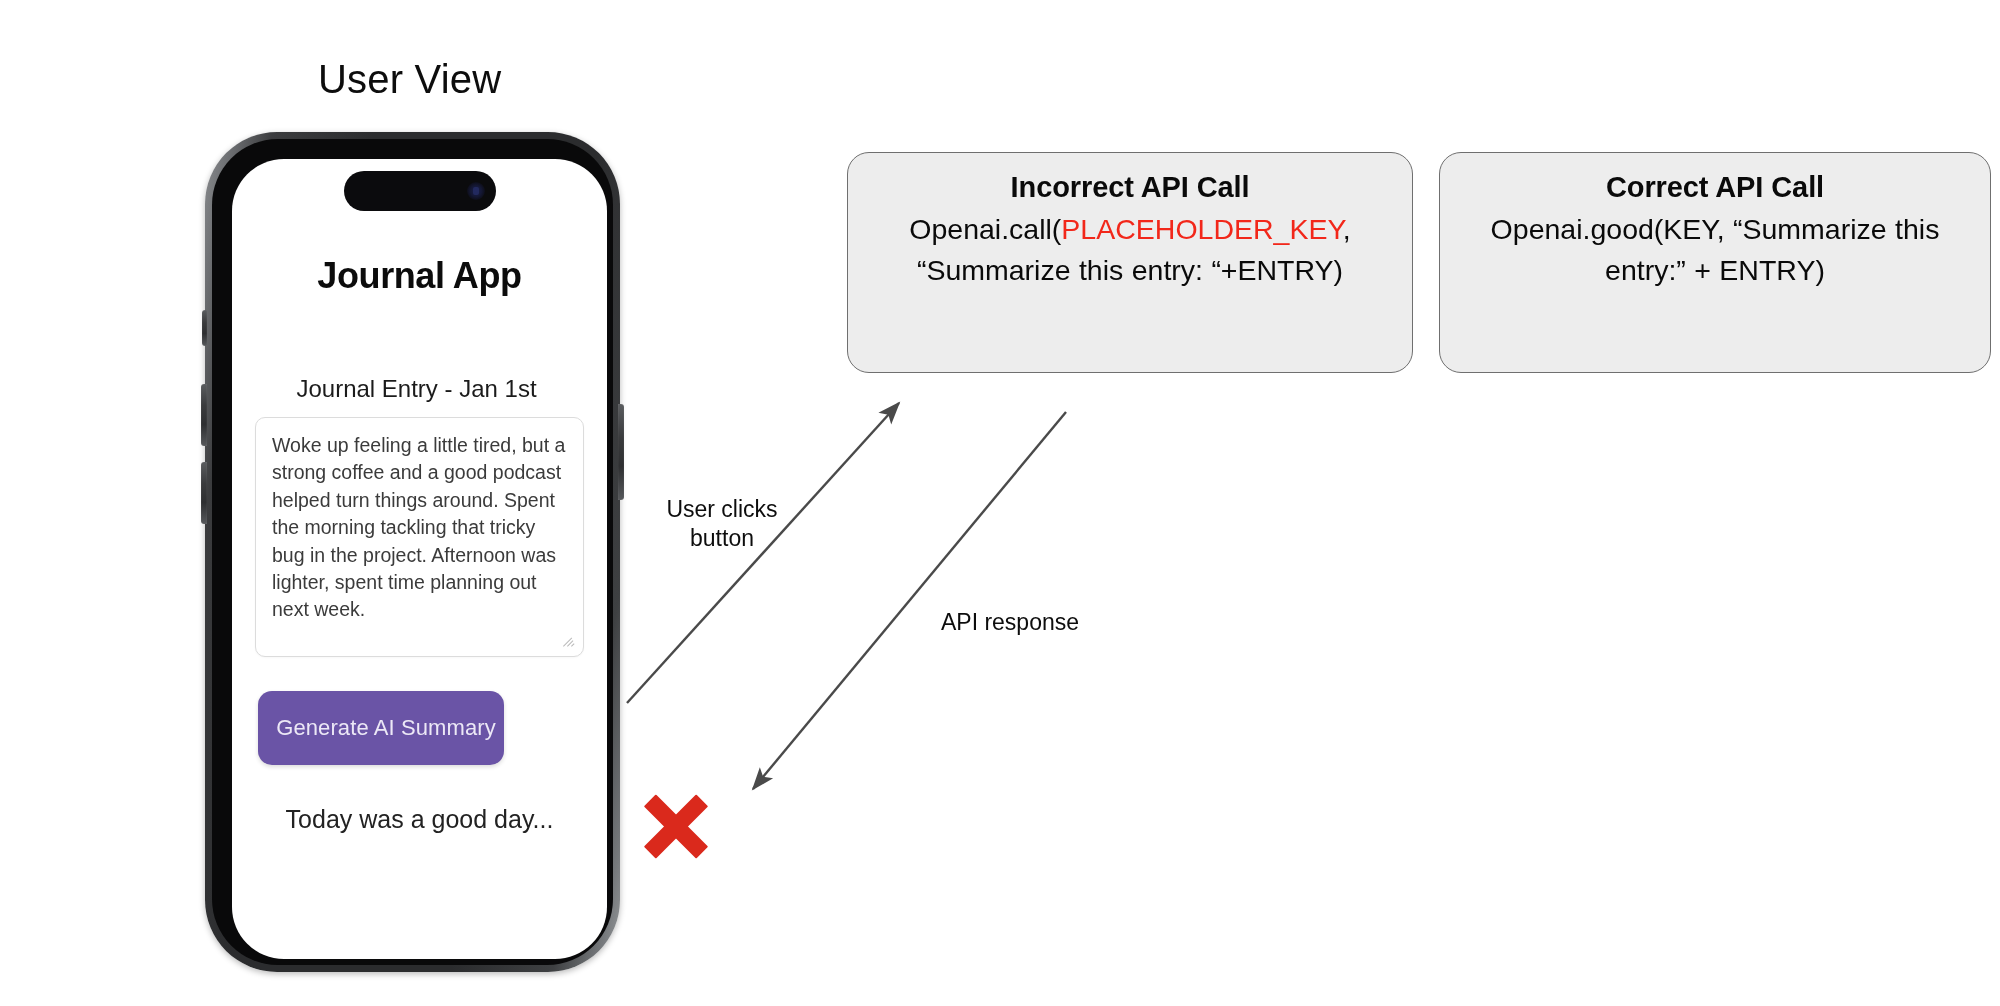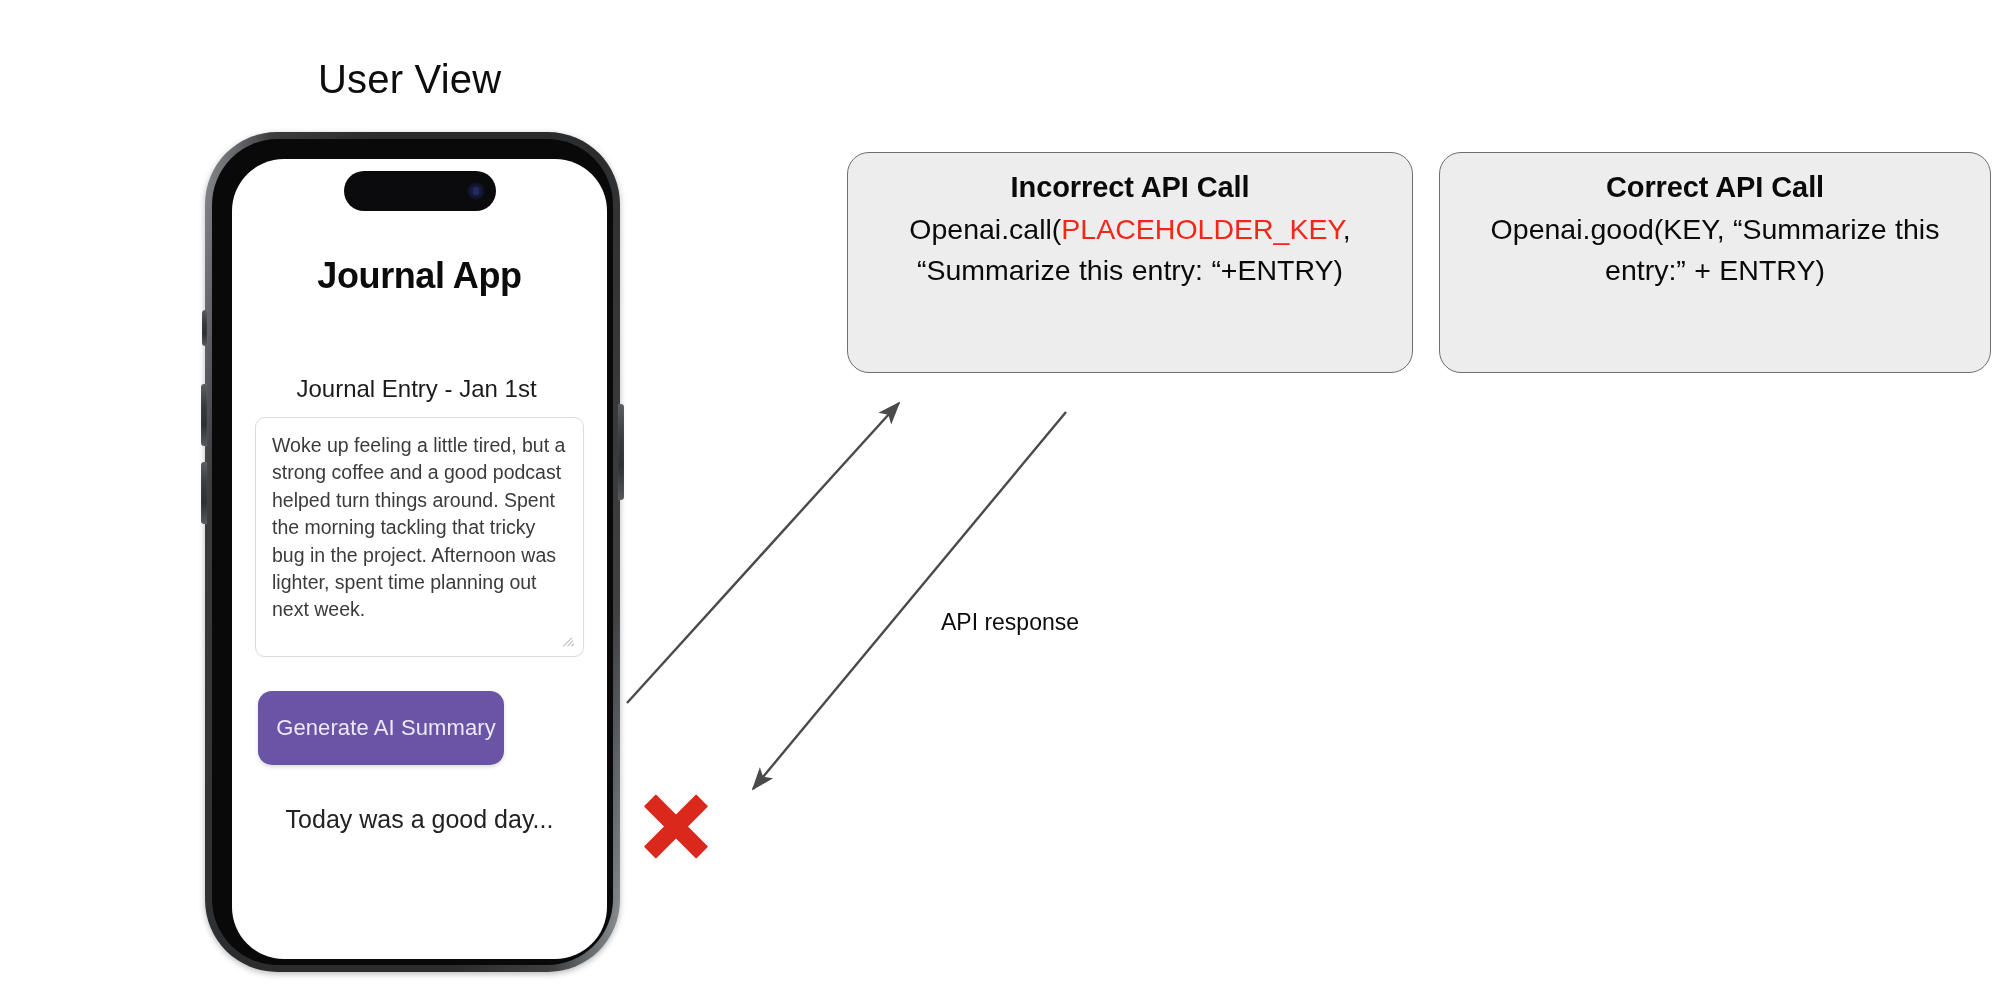--- a/index.html
+++ b/index.html
@@ -344,20 +344,22 @@
       <marker id="arrowhead" markerWidth="11" markerHeight="11" refX="9.2" refY="4" orient="auto" markerUnits="strokeWidth">
         <path d="M0.4,0.4 L10,4 L0.4,7.6 L2.6,4 Z" fill="#4a4a4a"></path>
       </marker>
     </defs>
 
     <line x1="627" y1="703" x2="899" y2="403" stroke="#4a4a4a" stroke-width="2.4" marker-end="url(#arrowhead)"></line>
 
     <line x1="1066" y1="412" x2="753" y2="789" stroke="#4a4a4a" stroke-width="2.4" marker-end="url(#arrowhead)"></line>
   </svg>
 
+  <div class="arrow-label label-user-clicks">User clicks
+button</div>
 
   <div class="arrow-label label-api-response">API response</div>
 
   <div class="red-x">
     <i></i>
       <i></i>
   </div>
 
 </div>
 

